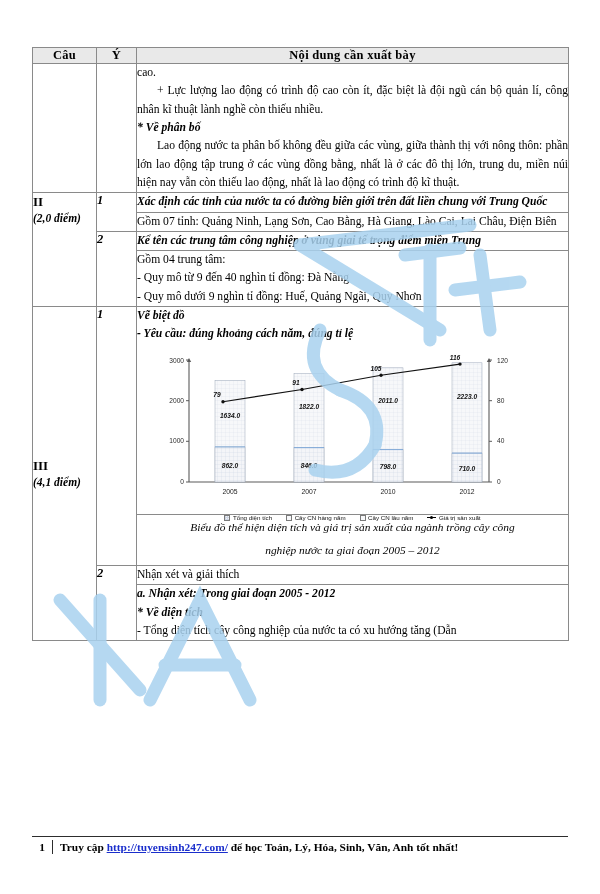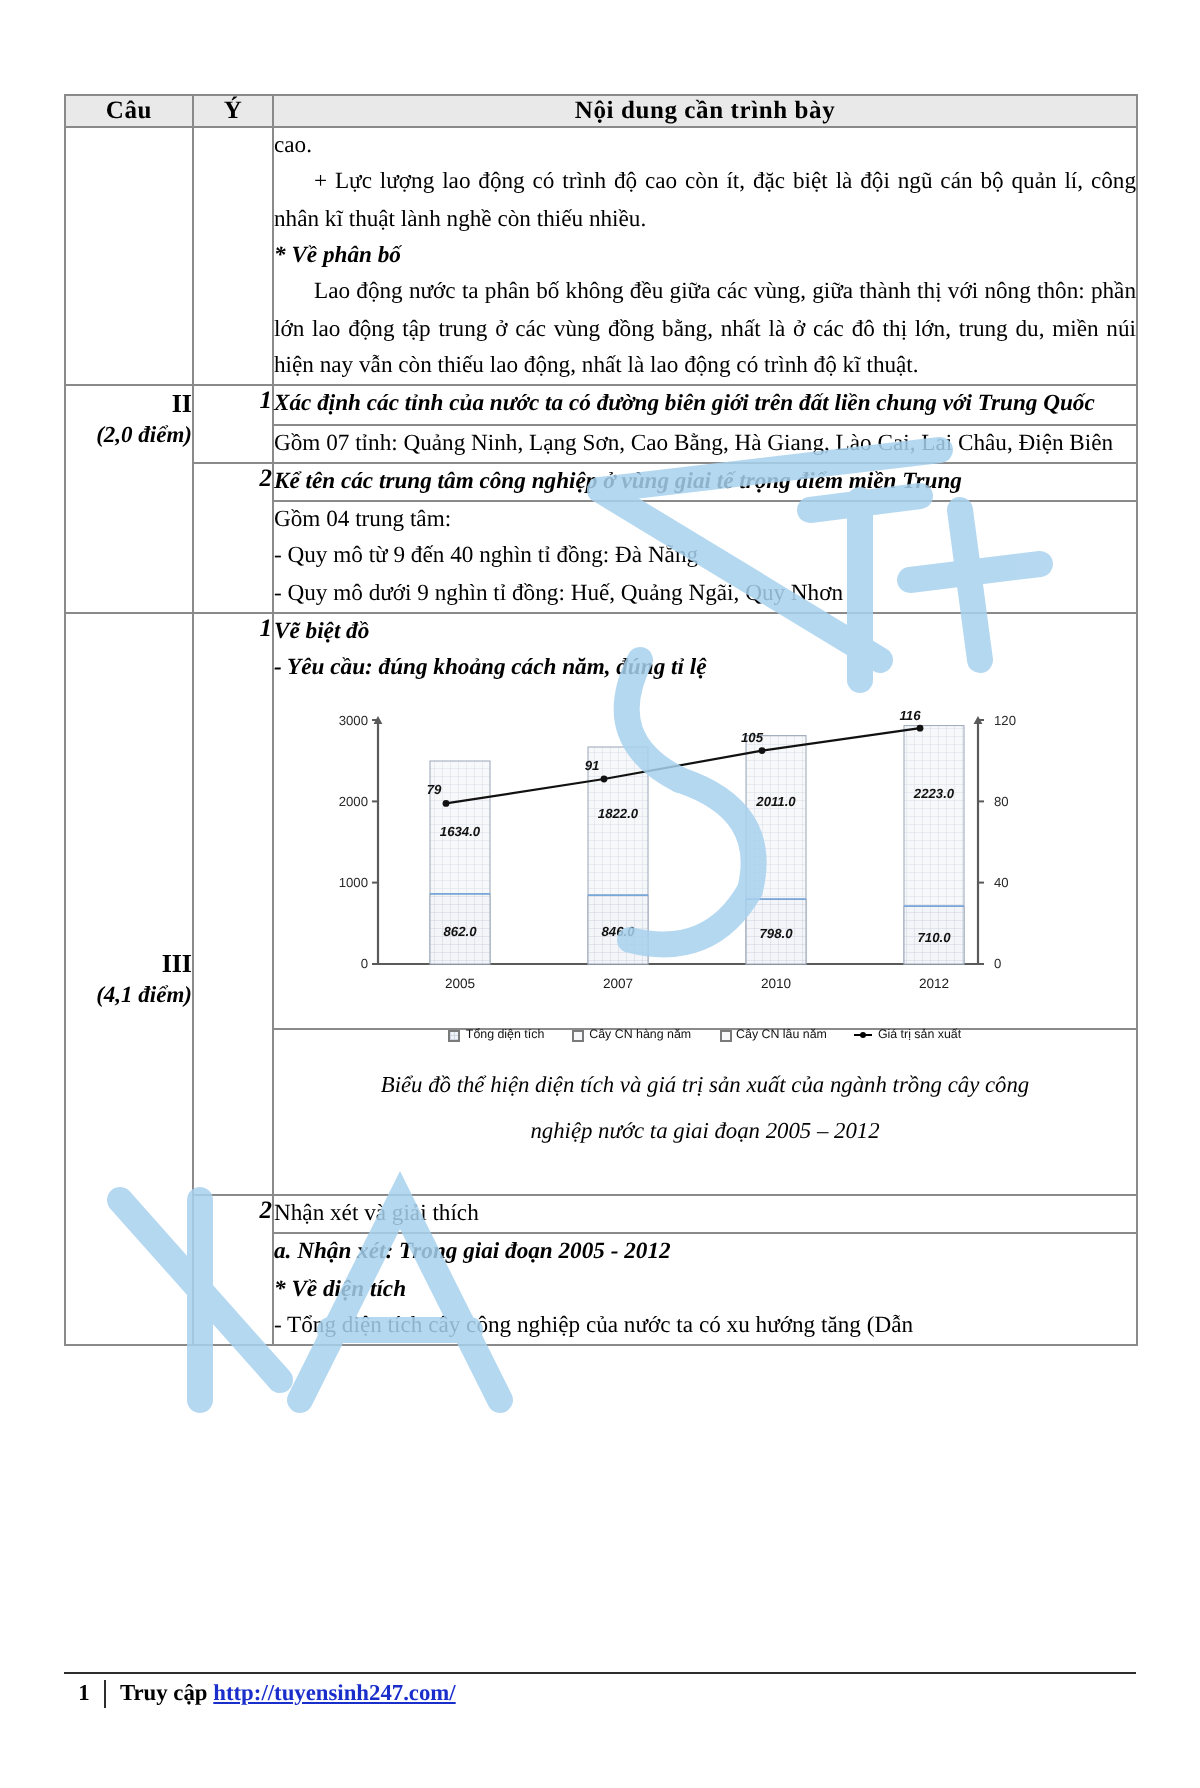--- a/index.html
+++ b/index.html
@@ -44,21 +44,21 @@
   thead th {
     background: #e9e9e9;
     text-align: center;
     font-weight: bold;
     font-size: 12.5px;
     padding: 5px 0 5px 0;
     letter-spacing: .3px;
   }
 
   .cell-cau, .cell-y {
-    text-align: right;
+    text-align: left;
     font-weight: bold;
     font-size: 12px;
     padding-top: 6px;
   }
   .cell-cau .pts {
     font-style: italic;
     font-weight: bold;
     font-size: 11.5px;
     display: block;
     line-height: 1.35;
@@ -173,21 +173,21 @@
   <table class="sheet">
     <colgroup>
         <col class="c-cau">
         <col class="c-y">
         <col class="c-nd">
       </colgroup>
     <thead>
       <tr>
         <th>Câu</th>
         <th>Ý</th>
-        <th>Nội dung cần trình bày</th>
+        <th>Nội dung cần xuất bày</th>
       </tr>
     </thead>
     <tbody>
 
       <tr>
         <td class="cell-cau"></td>
         <td class="cell-y"></td>
         <td class="cell-nd">
           <p>cao.</p>
           <p class="ind">+ Lực lượng lao động có trình độ cao còn ít, đặc biệt là đội ngũ cán bộ quản lí, công nhân kĩ thuật lành nghề còn thiếu nhiều.</p>
@@ -364,21 +364,21 @@
               <span class="li">
                 <i class="sw line"></i>
                 <span>Giá trị sản xuất</span>
               </span>
             </div>
           </div>
         </td>
       </tr>
 
       <tr>
-        <td class="cell-nd" style="padding:16px;">
+        <td class="cell-nd" style="padding:0;">
           <p class="caption">Biểu đồ thể hiện diện tích và giá trị sản xuất của ngành trồng cây công</p>
           <p class="caption" style="padding-top:0;">nghiệp nước ta giai đoạn 2005 – 2012</p>
         </td>
       </tr>
 
       <tr>
         <td class="cell-y" rowspan="2">
           <span>2</span>
         </td>
         <td class="cell-nd">
@@ -398,16 +398,17 @@
 
   <div class="footer">
     <div class="rule"></div>
     <div class="row">
       <span class="pg">1</span>
       <span class="bar"></span>
       <span>Truy cập</span>
       <span>&nbsp;</span>
       <a href="#">http://tuyensinh247.com/</a>
       <span>&nbsp;</span>
+      <span>để học Toán, Lý, Hóa, Sinh, Văn, Anh tốt nhất!</span>
     </div>
   </div>
 
 </div>
 
 </body></html>

